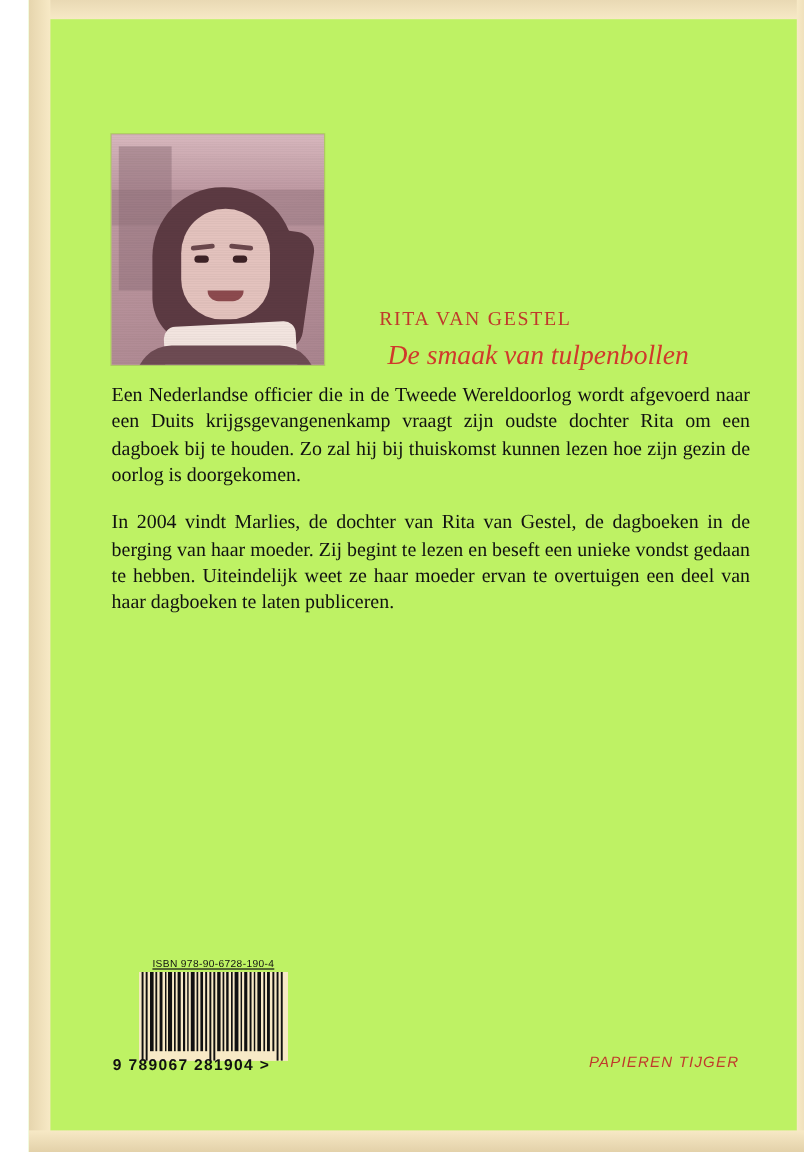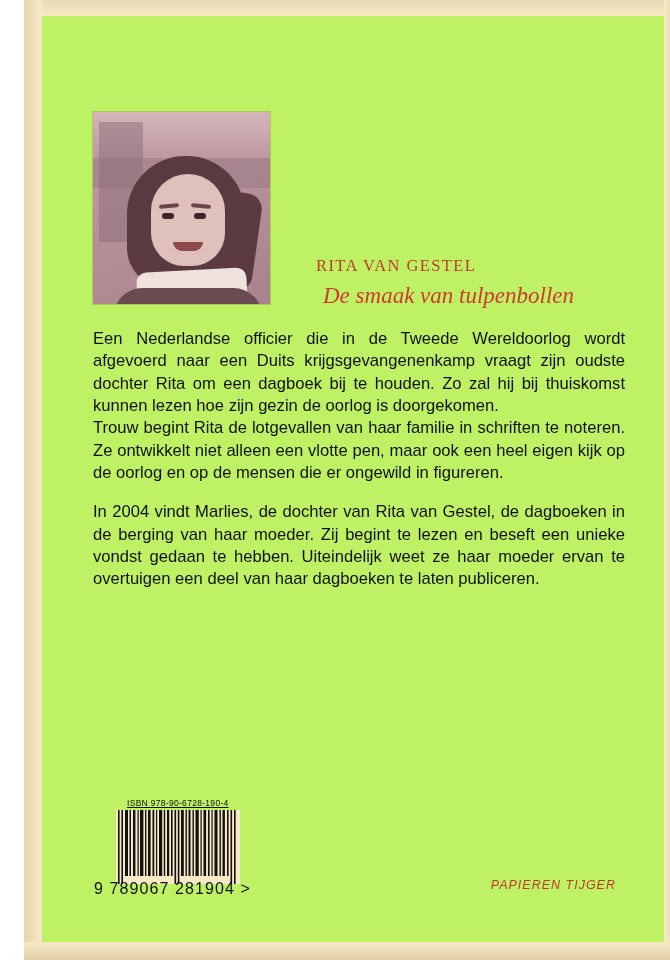--- a/index.html
+++ b/index.html
@@ -168,27 +168,27 @@
     top: 283px;
     font-size: 23px;
     font-style: italic;
     color: #d0392b;
     font-family: "Liberation Serif", serif;
     white-space: nowrap;
   }
   .blurb {
     position: absolute;
     left: 69px;
-    top: 328px;
+    top: 318px;
     width: 532px;
     font-size: 16.6px;
     line-height: 1.345;
     color: #111;
     text-align: justify;
-    font-family: Liberation Sans, sans-serif;
+    font-family: Liberation Serif, serif;
   }
   .blurb p { margin: 0; }
   .blurb p.gap { margin-top: 17px; }
   .blurb i { font-style: italic; }
 
   
   .isbn-text {
     position: absolute;
     left: 103px;
     top: 798px;
@@ -211,24 +211,25 @@
     left: 0; top: 0;
     width: 124px;
     height: 74px;
     display: block;
   }
   .barcode-digits {
     position: absolute;
     left: 70px;
     top: 880px;
     font-family: "Liberation Sans", sans-serif;
-    font-size: 16px;
+    font-size: 13px;
     letter-spacing: 1.1px;
     color: #111;
     white-space: nowrap;
+    font-weight: bold;
   }
   .publisher {
     position: absolute;
     right: 70px;
     top: 878px;
     font-family: "Liberation Sans", sans-serif;
     font-size: 12.5px;
     letter-spacing: 1px;
     color: #c0392b;
     font-style: italic;
@@ -260,21 +261,20 @@
     <div class="collar"></div>
     <div class="body"></div>
     <div class="grain"></div>
   </div>
 
   <div class="author">RITA VAN GESTEL</div>
   <div class="title">De smaak van tulpenbollen</div>
 
   <div class="blurb">
     <p>Een Nederlandse officier die in de Tweede Wereldoorlog wordt afgevoerd naar een Duits krijgsgevangenenkamp vraagt zijn oudste dochter Rita om een dagboek bij te houden. Zo zal hij bij thuiskomst kunnen lezen hoe zijn gezin de oorlog is doorgekomen.</p>
-    <p>Trouw begint Rita de lotgevallen van haar familie in schriften te noteren. Ze ontwikkelt niet alleen een vlotte pen, maar ook een heel eigen kijk op de oorlog en op de mensen die er ongewild in figureren.</p>
     <p class="gap">In 2004 vindt Marlies, de dochter van Rita van Gestel, de dagboeken in de berging van haar moeder. Zij begint te lezen en beseft een unieke vondst gedaan te hebben. Uiteindelijk weet ze haar moeder ervan te overtuigen een deel van haar dagboeken te laten publiceren.</p>
   </div>
 
   <div class="isbn-text">ISBN 978-90-6728-190-4</div>
 
   <div class="barcode-box">
     <svg class="barcode-bars" viewBox="0 0 124 74" preserveAspectRatio="none">
       <rect x="0" y="0" width="124" height="74" fill="#f7e9c6"></rect>
       <g fill="#111111">
         <rect x="2" y="0" width="1.6" height="74"></rect>

